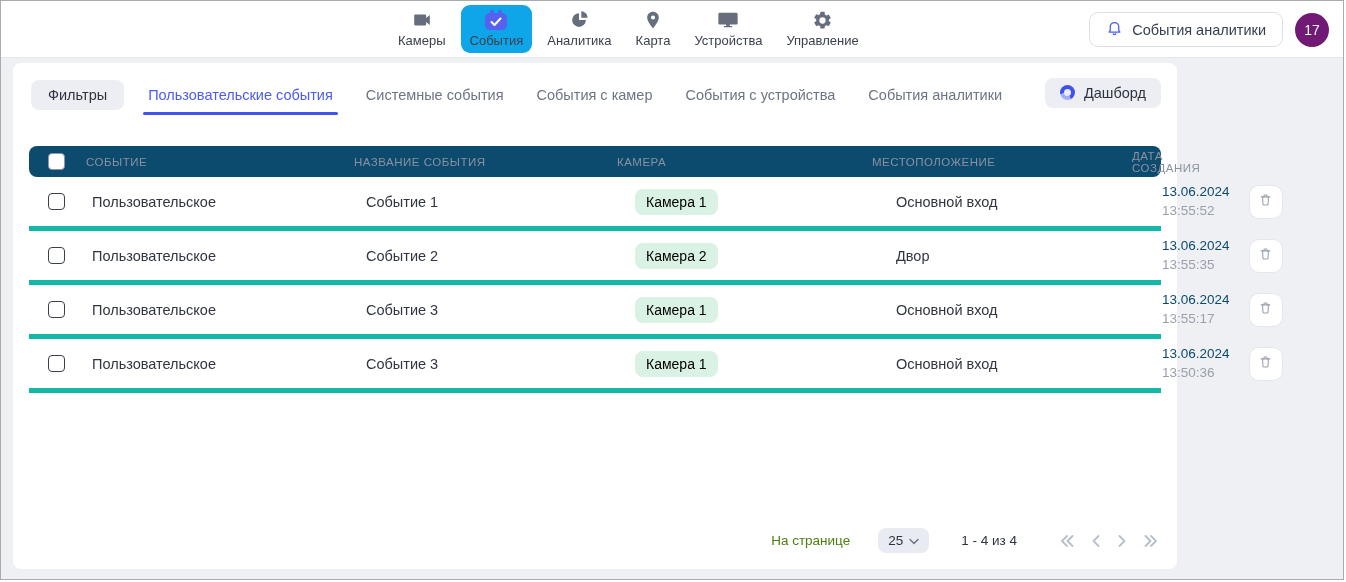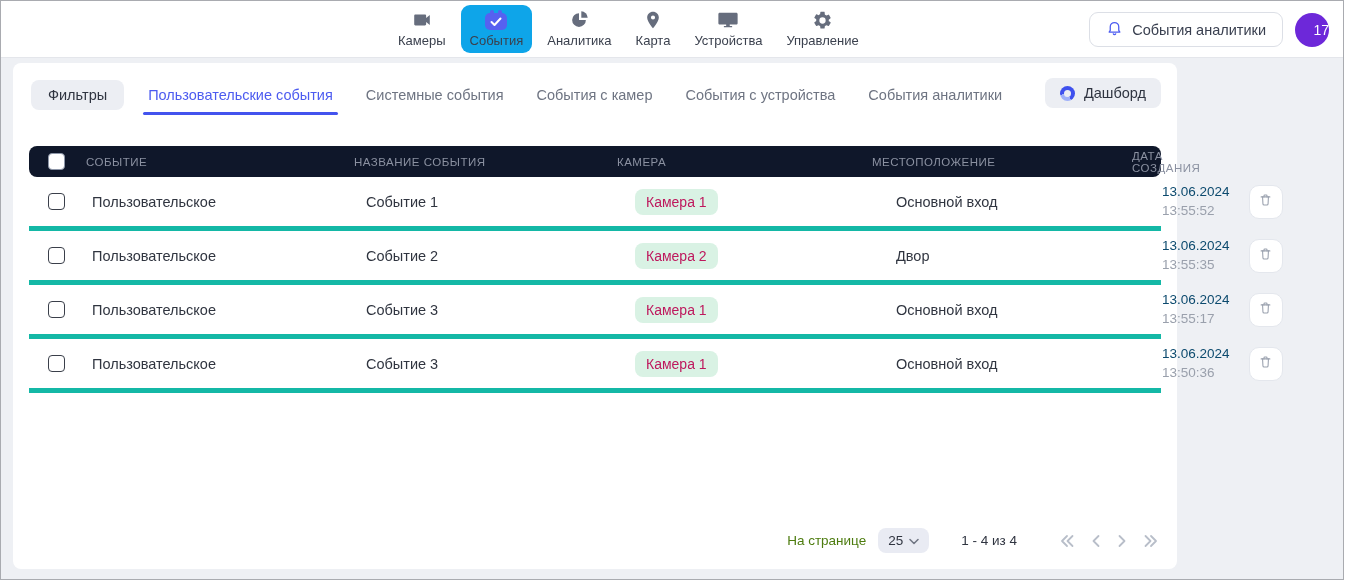--- a/index.html
+++ b/index.html
@@ -17,65 +17,65 @@
   .nav-ico { height:20px; display:flex; align-items:center; justify-content:center; }
   .cal-wrap { position:relative; width:24px; height:20px; }
   .cal-body { position:absolute; left:1px; top:3px; width:22px; height:17px; background:#5661f0; border-radius:5px; }
   .cal-ring { position:absolute; top:0; width:4px; height:6px; background:#5661f0; border-radius:2px; }
   .cal-ring.l { left:6px; } .cal-ring.r { right:6px; }
   .cal-check { position:absolute; left:0; top:3px; width:24px; height:17px; display:flex; align-items:center; justify-content:center; }
 
   .topbar-right { position:absolute; right:14px; top:11px; display:flex; align-items:center; gap:12px; }
   .alert-btn { display:flex; align-items:center; gap:9px; height:35px; padding:0 16px; background:#fff;
                border:1px solid #dcdfe6; border-radius:9px; font-size:14.5px; color:#3a4050; cursor:pointer; }
-  .avatar { width:34px; height:34px; border-radius:50%; background:#6d28d9; color:#fff; font-size:14px;
-            display:flex; align-items:center; justify-content:flex-end; cursor:pointer; }
+  .avatar { width:34px; height:34px; border-radius:50%; background:#701a75; color:#fff; font-size:14px;
+            display:flex; align-items:center; justify-content:center; cursor:pointer; }
 
   
   .card { position:absolute; left:12px; top:62px; width:1164px; height:506px; background:#fff; border-radius:8px; }
 
   
   .tabrow { position:absolute; top:15px; left:18px; right:16px; height:34px; display:flex; align-items:center; }
   .filters-btn { background:#eceef3; border:none; border-radius:8px; padding:7px 17px; font-size:14.5px; color:#2f3440;
                  font-family:inherit; cursor:pointer; }
   .tabs { display:flex; gap:33px; margin-left:24px;justify-content:flex-end; }
   .tab { position:relative; font-size:14.5px; color:#6e7482; cursor:pointer; white-space:nowrap; }
   .tab.active { color:#4c5bf0; }
   .tab.active::after { content:""; position:absolute; left:-5px; right:-5px; bottom:-12px; height:3px;
                        background:#4353ee; border-radius:3px; }
-  .dash-btn { position:absolute; right:0; top:0; display:flex; align-items:flex-end; gap:9px; background:#eceef3;
+  .dash-btn { position:absolute; right:0; top:0; display:flex; align-items:flex-start; gap:9px; background:#eceef3;
               border:none; border-radius:8px; padding:7px 15px; font-size:14.5px; color:#2f3440; font-family:inherit; cursor:pointer; }
   .donut { position:relative; width:15px; height:15px; border-radius:50%;
            background:conic-gradient(#3f51ee 0deg 150deg, #9fb0f9 150deg 260deg, #3f51ee 260deg 360deg); }
   .donut::after { content:""; position:absolute; left:4px; top:4px; width:7px; height:7px; border-radius:50%; background:#eceef3; }
 
   
   .table { position:absolute; left:16px; right:16px; top:83px; }
   .thead { display:grid; grid-template-columns:57px 268px 263px 255px 260px 1fr 60px;
-           align-items:center; height:31px; background:#0f172a; border-radius:8px; }
+           align-items:center; height:31px; background:#0c4a6e; border-radius:8px; }
   .th { font-size:11.5px; letter-spacing:.5px; color:#8b91a1; }
   .trow { display:grid; grid-template-columns:57px 268px 263px 255px 260px 1fr 60px;
           align-items:center; height:54px; border-bottom:5px solid #14b8a6;gap:6px; }
   .cell { font-size:14.5px; color:#303540; }
   .cb-cell { padding-left:19px; display:flex; align-items:center; }
   .checkbox { width:17px; height:17px; border:1.6px solid #3a3f4a; border-radius:4px; background:#fff; cursor:pointer; }
   .checkbox.head { border-color:#8d96a8; }
-  .badge { display:inline-block; background:#d9f2e4; color:#be185d; font-size:14px; padding:5px 11px; border-radius:8px; }
+  .badge { display:inline-block; background:#d9f2e4; color:#000000; font-size:14px; padding:5px 11px; border-radius:8px; }
   .date-cell { line-height:1.35; font-size:13.5px; }
   .date-line { color:#0c4a6e; }
   .time-line { color:#9aa0ac; }
   .action-cell { display:flex; justify-content:center; }
   .trash-btn { width:34px; height:34px; border:1px solid #e4e7ed; border-radius:10px; background:#fff;
                display:flex; align-items:center; justify-content:center; cursor:pointer; }
 
   
   .footer { position:absolute; right:18px; bottom:16px; display:flex; align-items:center; }
   .pp-label { font-size:13.5px; color:#4d7c0f; }
   .pp-select { display:flex; align-items:center; gap:6px; background:#e9ebf3; border-radius:8px; padding:5px 10px;
-               margin-left:12px; font-size:13.5px; color:#2f3440; cursor:pointer; }
+               margin-left:28px; font-size:13.5px; color:#2f3440; cursor:pointer; }
   .range { font-size:13.5px; color:#2f3440; margin-left:32px; }
   .pager { display:flex; align-items:center; gap:16px; margin-left:42px; }
   .pg-btn { background:none; border:none; padding:0; display:flex; align-items:center; cursor:pointer; }
 </style>
 </head>
 <body>
 
 <div class="screen">
 
   <div class="topbar">

